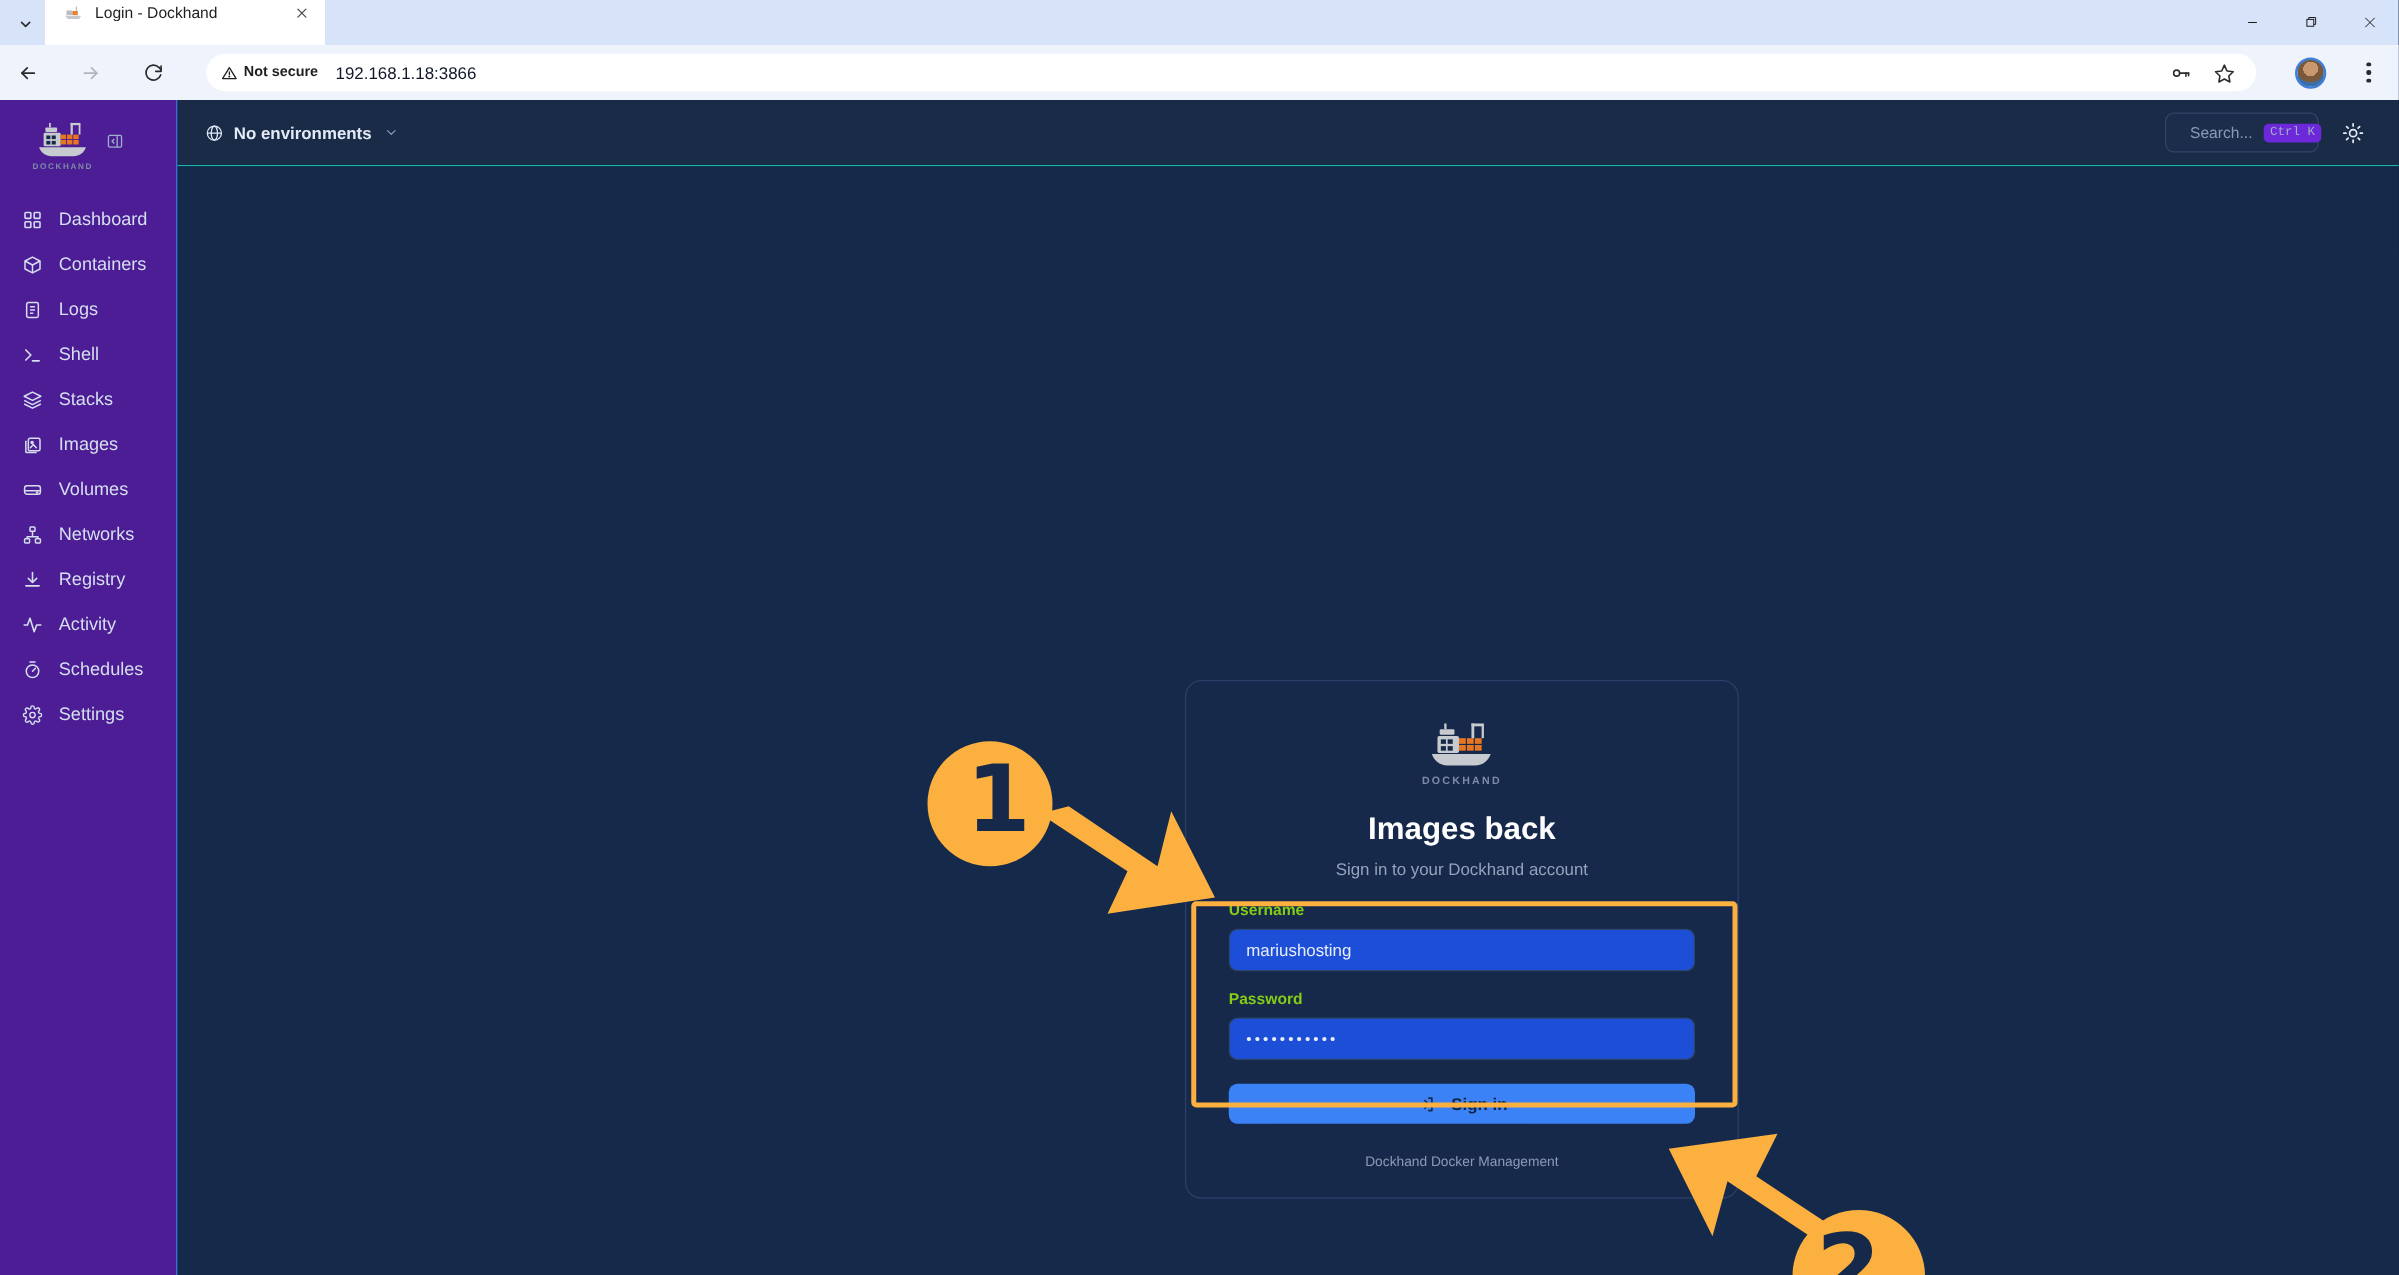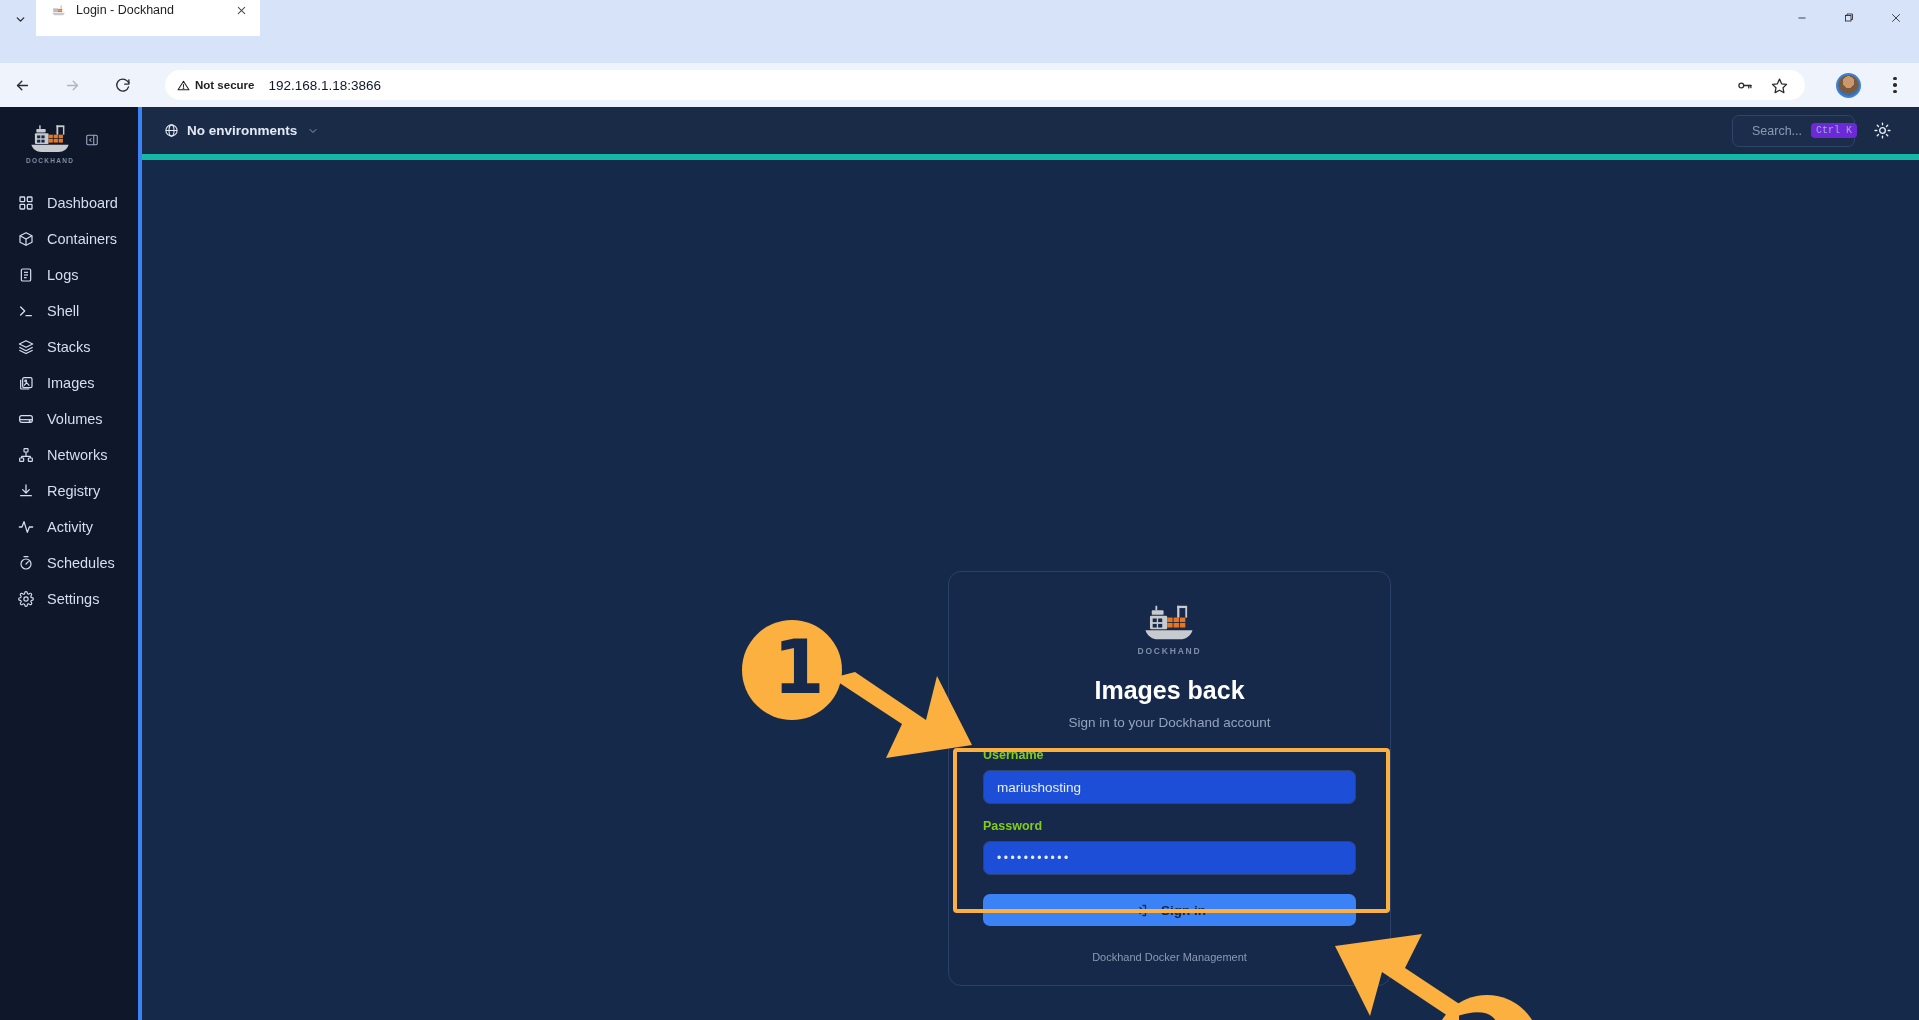--- a/index.html
+++ b/index.html
@@ -70,21 +70,20 @@
     color: #1c1c1c;
   }
 
   .toolbar {
     height: 44px;
     background: #eff3fc;
     display: flex;
     align-items: center;
     padding: 0 11px 0 6px;
     gap: 18px;
-    margin-top: 27px;
   }
   .nav-btn {
     width: 32px; height: 32px;
     display: flex; align-items: center; justify-content: center;
     border-radius: 50%;
     color: #2b2b2b;
   }
   .nav-btn.disabled { color: #b0b5bd; }
   .omnibox {
     flex: 1;
@@ -131,22 +130,22 @@
   
   .app {
     display: flex;
     width: 1919px;
     height: 940px;
     background: #152a4a;
   }
 
   .sidebar {
     width: 142px;
-    background: #0f172a;
-    border-right: 4px solid #3b82f6;
+    background: #4c1d95;
+    border-right: 1px solid #3b82f6;
     flex: 0 0 142px;
     padding-top: 4px;
   }
   .brand {
     height: 64px;
     display: flex;
     align-items: center;
     gap: 5px;
     padding-left: 26px;
   }
@@ -177,21 +176,21 @@
     flex: 0 0 18px;
     display: flex; align-items: center; justify-content: center;
     color: #d5dfef;
   }
 
   .content { flex: 1; display: flex; flex-direction: column; min-width: 0; }
 
   .topbar {
     height: 53px;
     background: #1a2b47;
-    border-bottom: 6px solid #14b8a6;
+    border-bottom: 1px solid #14b8a6;
     display: flex;
     align-items: center;
     padding: 0 24px 0 22px;
   }
   .env-select {
     display: flex; align-items: center; gap: 8px;
     color: #e3eaf6;
     font-size: 13.5px;
     font-weight: bold;
   }

